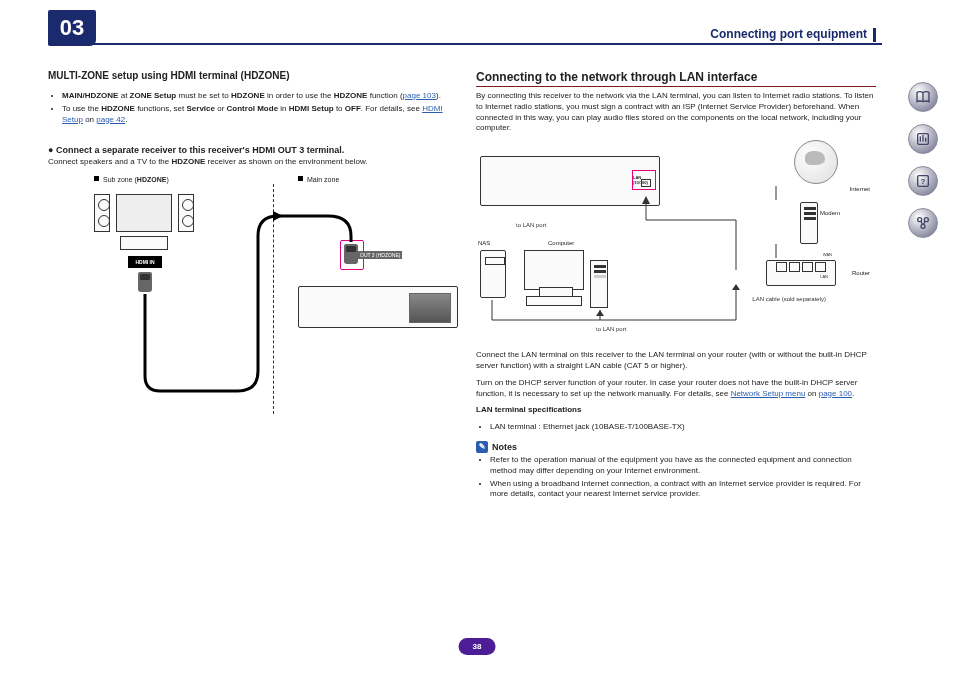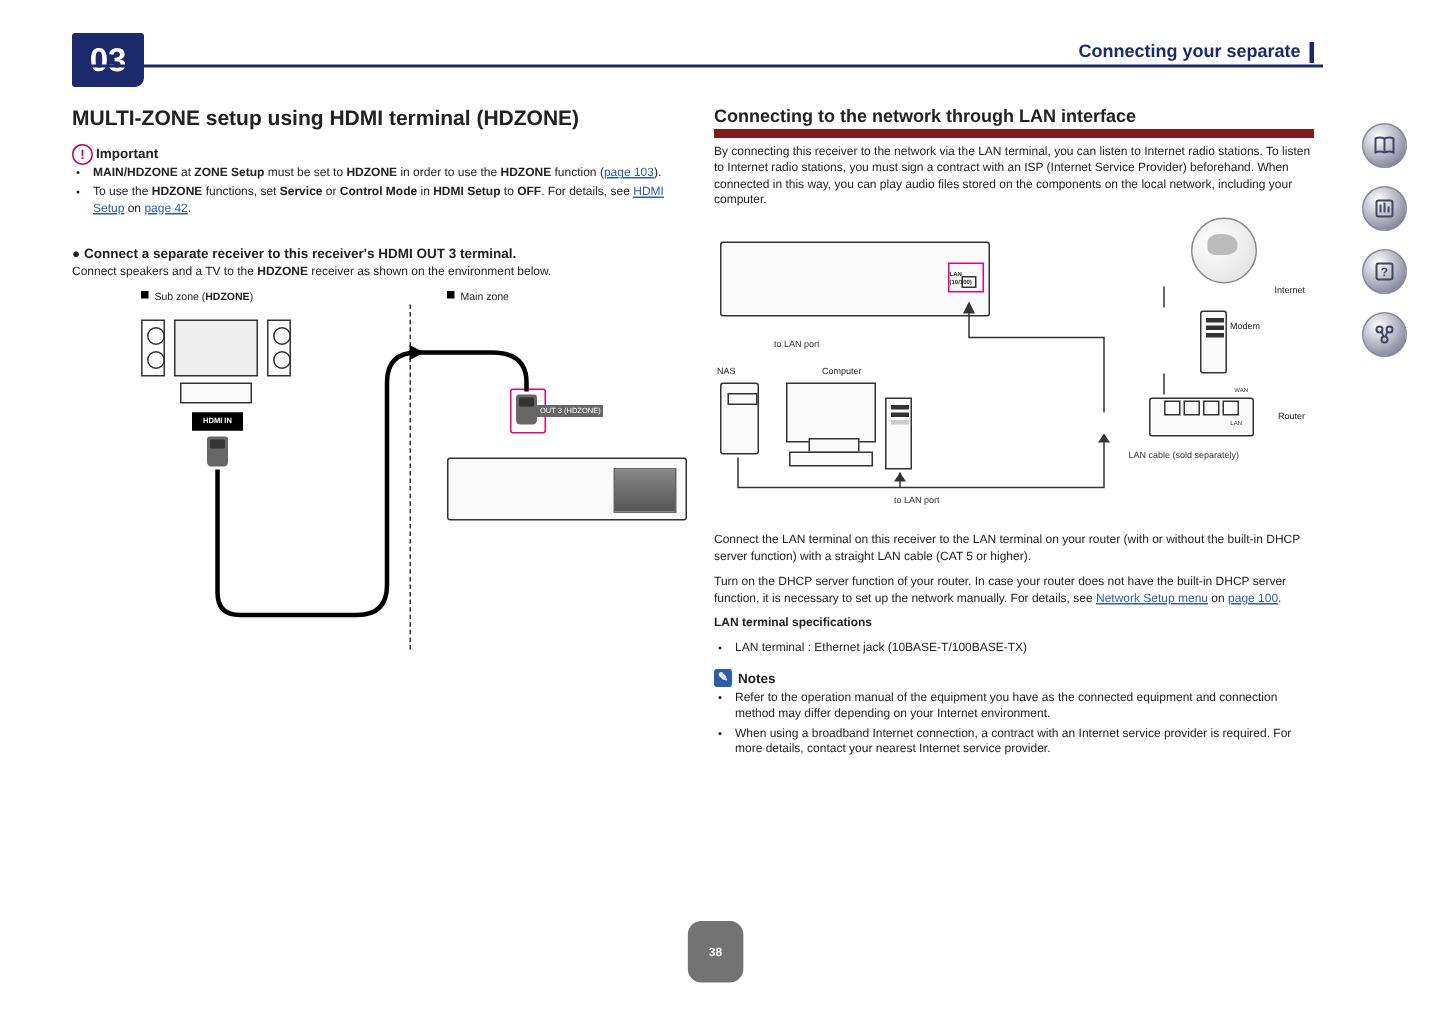--- a/index.html
+++ b/index.html
@@ -15,21 +15,20 @@
   .chapter-tab {
     position: absolute;
     top: 10px; left: 48px;
     width: 48px; height: 36px;
     background: #1a2a6c;
     color: #fff;
     font-size: 22px;
     font-weight: bold;
     display: flex; align-items: center; justify-content: center;
     border-radius: 2px 2px 6px 2px;
-    margin-top: 12px;
   }
   .hr-top {
     position: absolute;
     top: 43px; left: 48px; right: 72px;
     height: 2px; background: #1a2a6c;
   }
   .section-title {
     position: absolute;
     top: 27px; right: 78px;
     font-size: 12px;
@@ -40,22 +39,22 @@
     display:inline-block; width:3px; height:14px; background:#1a2a6c;
     vertical-align: middle; margin-left:6px;
   }
   .columns {
     position: absolute;
     top: 70px; left: 48px; right: 78px; bottom: 60px;
     display: flex;
     gap: 28px;
   }
   .col { flex: 1; min-width: 0; }
-  .h4 { font-weight: bold; font-size: 14px; margin-bottom: 10px; }
-  .h3 { font-weight: bold; font-size: 12px; margin-bottom: 4px; border-bottom:6px solid #7f1d1d; padding-bottom:2px;}
+  .h4 { font-weight: bold; font-size: 10px; margin-bottom: 10px; }
+  .h3 { font-weight: bold; font-size: 12px; margin-bottom: 4px; border-bottom:1px solid #7f1d1d; padding-bottom:2px;}
   .para { font-size: 8px; line-height: 1.35; margin-bottom: 6px; }
   ul.bullets { list-style: disc; padding-left: 14px; font-size:8px; line-height:1.35; margin-bottom:8px;}
   ul.bullets li { margin-bottom: 2px; }
   .icon-label { display:flex; align-items:center; gap:4px; margin: 6px 0 2px; }
   .icon-important {
     width:12px;height:12px;border-radius:50%;
     background:#999;position:relative;flex:none;
   }
   .icon-important::before{
     content:"!";position:absolute;left:0;top:0;width:100%;height:100%;
@@ -164,42 +163,38 @@
     width:30px;height:30px;border-radius:50%;
     background:radial-gradient(circle at 35% 30%, #fff, #aab 55%, #668);
     border:1px solid #889;display:flex;align-items:center;justify-content:center;
     font-size:14px;color:#335;
   }
   .nav-btn svg { width:16px;height:16px; }
 
   
   .page-pill{
     position:absolute; bottom:20px; left:50%; transform:translateX(-50%);
-    background:#737373;color:#fff;font-size:8px;font-weight:bold;
-    padding:16px 14px;border-radius:9px;
+    background:#4c1d95;color:#fff;font-size:8px;font-weight:bold;
+    padding:4px 14px;border-radius:9px;
   }
 </style>
 </head>
 <body>
 
 <div class="chapter-tab">03</div>
 <div class="hr-top"></div>
 <div class="section-title">
-  <span>Connecting your separate</span><span class="bar"></span>
+  <span>Connecting port equipment</span><span class="bar"></span>
 </div>
 
 <div class="columns">
 
   <div class="col">
     <div class="h4">MULTI-ZONE setup using HDMI terminal (HDZONE)</div>
 
-    <div class="icon-label">
-      <span class="icon-important"></span>
-      <span class="bold">Important</span>
-    </div>
     <ul class="bullets">
       <li>
         <span class="bold">MAIN/HDZONE</span><span> at </span><span class="bold">ZONE Setup</span><span> must be set to </span><span class="bold">HDZONE</span><span> in order to use the </span><span class="bold">HDZONE</span><span> function (</span><a class="link">page 103</a><span>).</span>
       </li>
       <li>
         <span>To use the </span><span class="bold">HDZONE</span><span> functions, set </span><span class="bold">Service</span><span> or </span><span class="bold">Control Mode</span><span> in </span><span class="bold">HDMI Setup</span><span> to </span><span class="bold">OFF</span><span>. For details, see </span><a class="link">HDMI Setup</a><span> on </span><a class="link">page 42</a><span>.</span>
       </li>
     </ul>
 
     <div class="dot-bullet">Connect a separate receiver to this receiver's HDMI OUT 3 terminal.</div>

